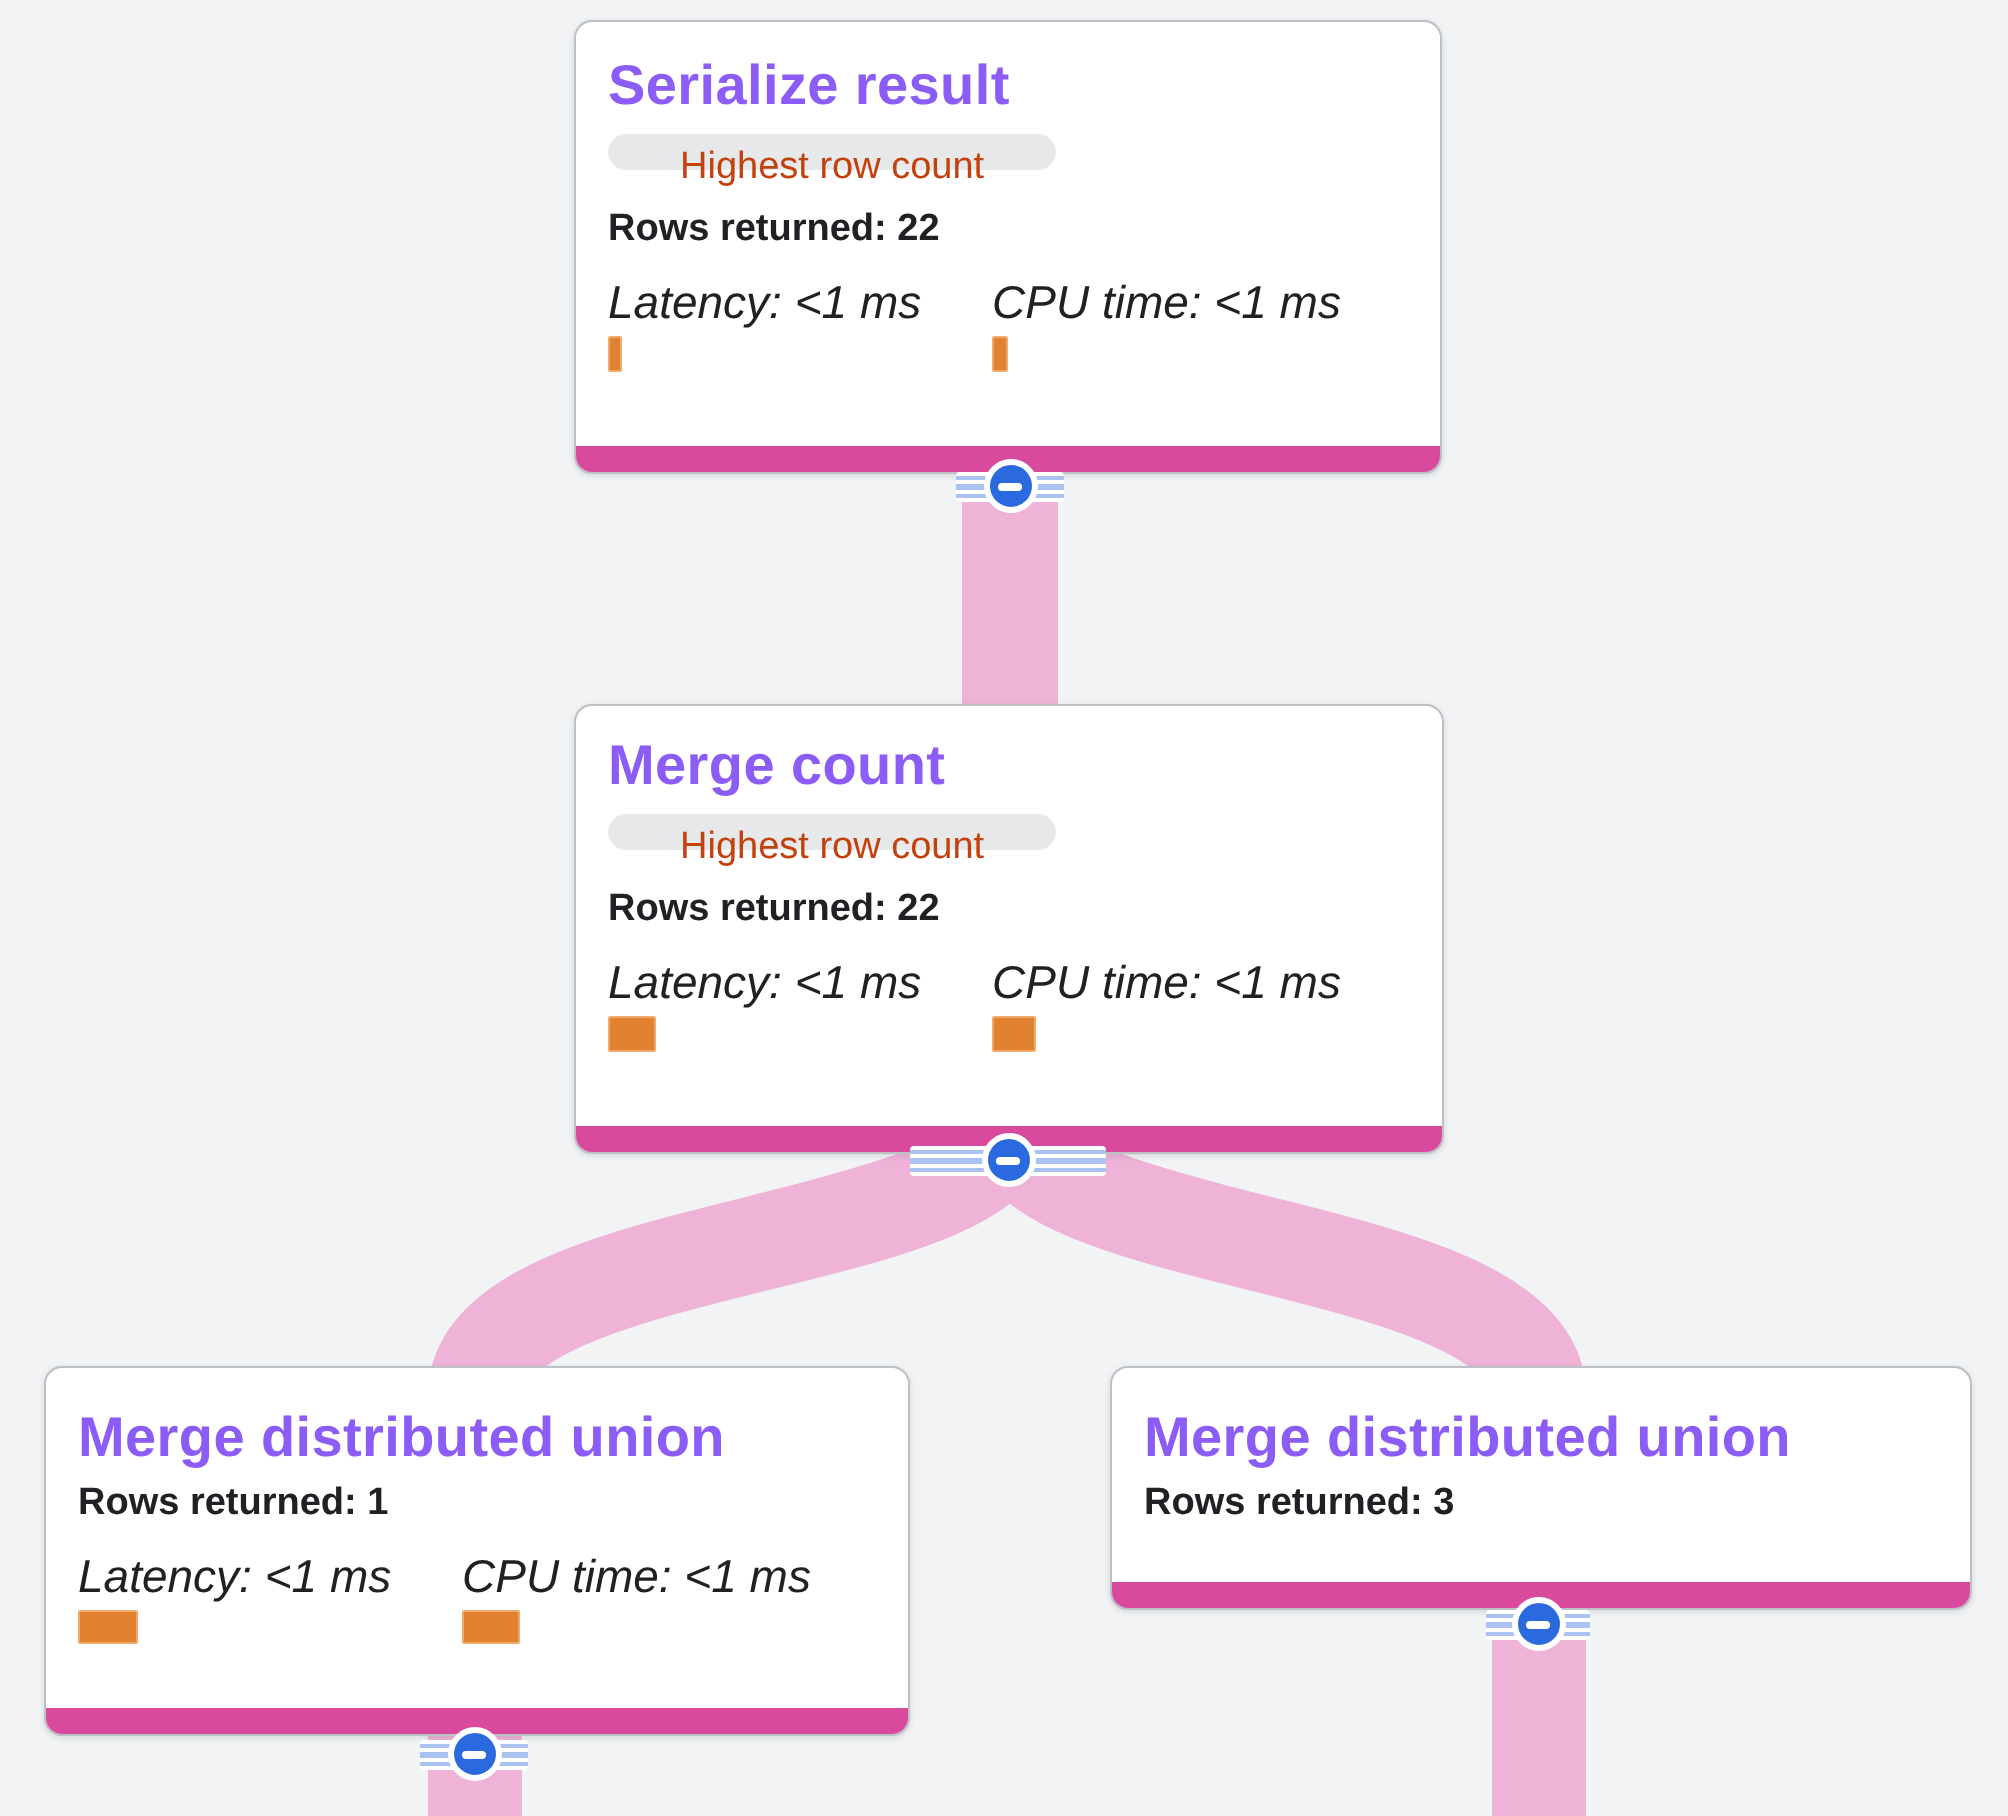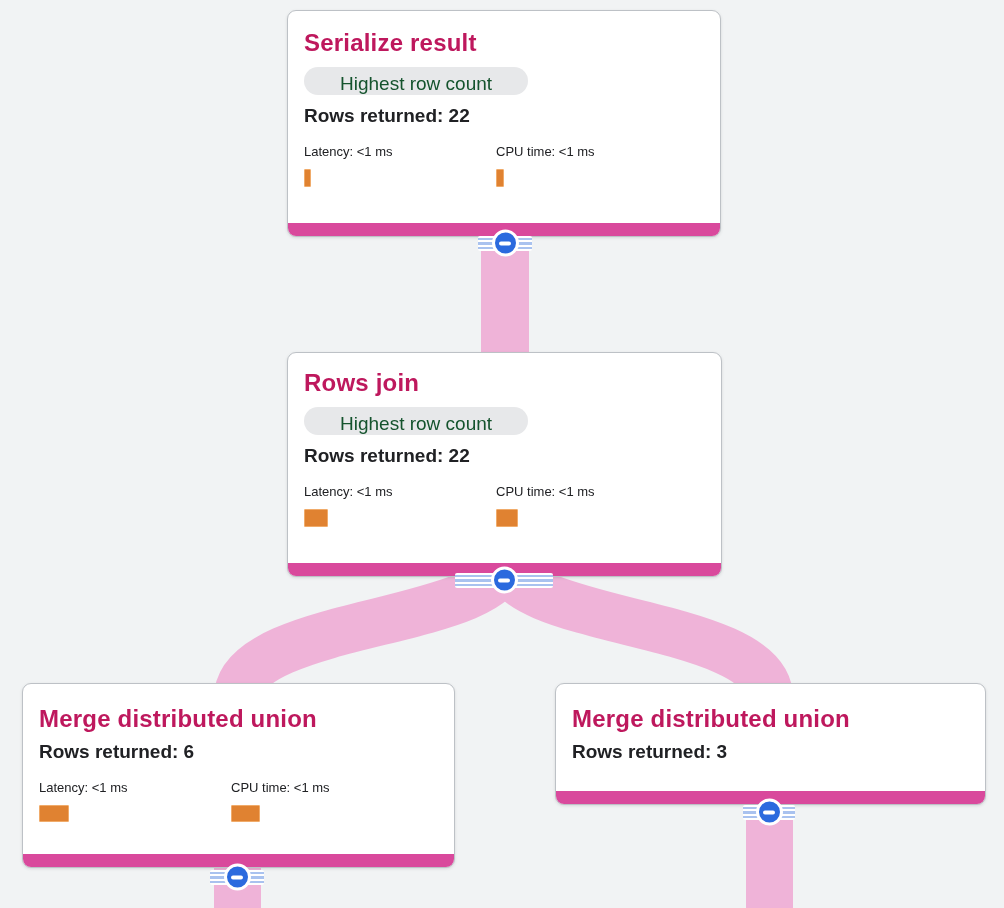--- a/index.html
+++ b/index.html
@@ -10,29 +10,29 @@
     color:#202124;
   }
   .flow-layer{position:absolute;left:0;top:0;z-index:0;}
   .card{
     position:absolute;z-index:1;background:#ffffff;
     border:1px solid #bdc1c6;border-radius:9px;
     box-shadow:0 1px 3px rgba(60,64,67,.15);
     padding:20px 16px 0;box-sizing:border-box;
   }
   .card.low{padding-top:23px;}
-  .title{font-size:24px;font-weight:600;line-height:24px;color:#be185d;letter-spacing:.2px;}
+  .title{font-size:28px;font-weight:600;line-height:24px;color:#8b5cf6;letter-spacing:.2px;}
   .badge{
-    display:inline-block;margin-top:12px;height:28px;line-height:34px;
-    padding:0 36px;border-radius:17px;background:#e7e8ea;color:#14532d;
+    display:inline-block;margin-top:12px;height:18px;line-height:34px;
+    padding:0 36px;border-radius:17px;background:#e7e8ea;color:#c2410c;
     font-size:19px;
   }
   .rows{margin-top:10px;font-size:19px;line-height:22px;font-weight:bold;}
   .metrics{margin-top:14px;display:grid;grid-template-columns:192px auto;}
-  .mlabel{font-size:13px;line-height:22px;}
+  .mlabel{font-size:23px;line-height:22px;font-style:italic;}
   .bar{margin-top:6px;background:#e08231;border:1px solid #f0ab6a;border-radius:1px;}
   .footer{
     position:absolute;left:0;right:0;bottom:0;height:13px;
     background:#d9499c;border-radius:0 0 8px 8px;
   }
   .expander{
     position:absolute;z-index:2;transform:translate(-50%,-50%);
     height:27px;display:flex;align-items:center;justify-content:center;cursor:pointer;
   }
   .stripes{
@@ -73,39 +73,39 @@
     </div>
     <div>
       <div class="mlabel">CPU time: &lt;1 ms</div>
       <div class="bar" style="width: 6px; height: 16px;"></div>
     </div>
   </div>
   <div class="footer"></div>
 </div>
 
 <div class="card" style="left:287px;top:352px;width:435px;height:225px;padding-top:18px;">
-  <div class="title">Rows join</div>
+  <div class="title">Merge count</div>
   <div class="badge">Highest row count</div>
   <div class="rows">Rows returned: 22</div>
   <div class="metrics">
     <div>
       <div class="mlabel">Latency: &lt;1 ms</div>
       <div class="bar" style="width: 22px; height: 16px;"></div>
     </div>
     <div>
       <div class="mlabel">CPU time: &lt;1 ms</div>
       <div class="bar" style="width: 20px; height: 16px;"></div>
     </div>
   </div>
   <div class="footer"></div>
 </div>
 
 <div class="card low" style="left:22px;top:683px;width:433px;height:185px;">
   <div class="title">Merge distributed union</div>
-  <div class="rows">Rows returned: 6</div>
+  <div class="rows">Rows returned: 1</div>
   <div class="metrics">
     <div>
       <div class="mlabel">Latency: &lt;1 ms</div>
       <div class="bar" style="width: 28px; height: 15px;"></div>
     </div>
     <div>
       <div class="mlabel">CPU time: &lt;1 ms</div>
       <div class="bar" style="width: 27px; height: 15px;"></div>
     </div>
   </div>

